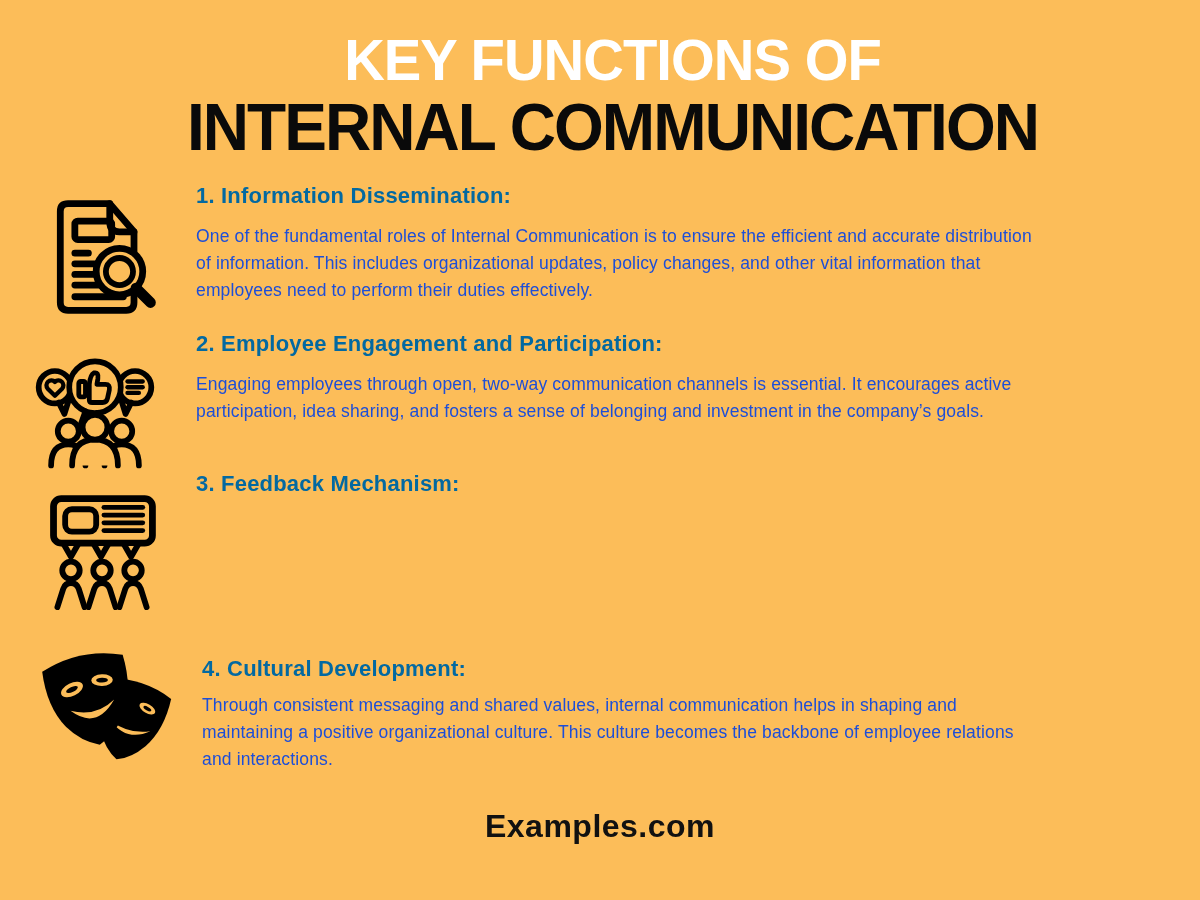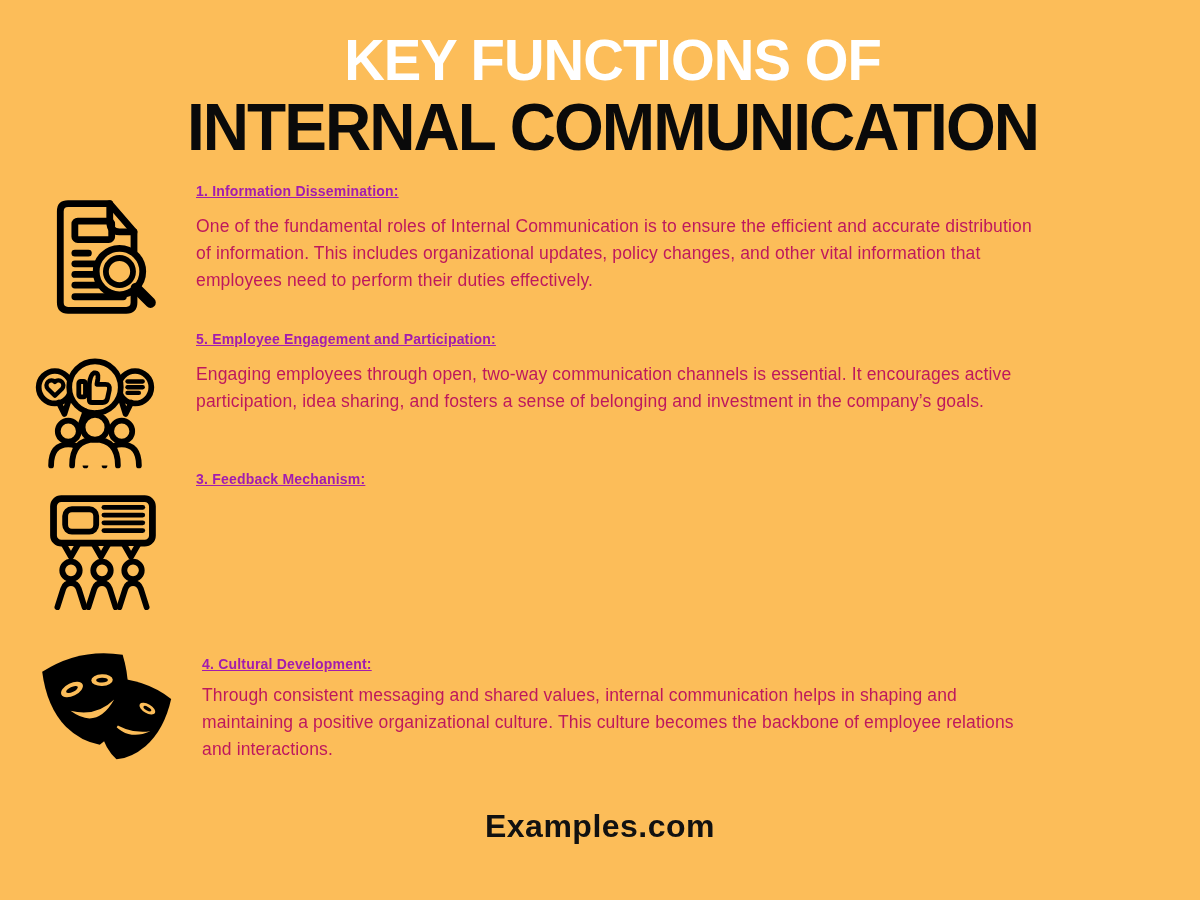--- a/index.html
+++ b/index.html
@@ -42,31 +42,30 @@
     transform: scaleX(0.97);
   }
 
   
   .section {
     position: absolute;
     left: 196px;
     width: 915px;
   }
   .section h2 {
-    font-size: 14px;
+    font-size: 22px;
     font-weight: 700;
-    color: #a21caf;
+    color: #0369a1;
     letter-spacing: 0.2px;
-    text-decoration: underline;
   }
   .section p {
     margin-top: 14px;
     font-size: 17.5px;
     line-height: 27px;
-    color: #be185d;
+    color: #1d4ed8;
     letter-spacing: 0.15px;
     white-space: pre-line;
   }
   #section-1 { top: 183px; }
   #section-2 { top: 331px; }
   #section-3 { top: 471px; }
   #section-4 { top: 656px; left: 202px; }
   #section-4 p { margin-top: 10px; }
 
   
@@ -185,21 +184,21 @@
   </div>
 
   <section class="section" id="section-1">
     <h2>1. Information Dissemination:</h2>
     <p>One of the fundamental roles of Internal Communication is to ensure the efficient and accurate distribution
 of information. This includes organizational updates, policy changes, and other vital information that
 employees need to perform their duties effectively.</p>
   </section>
 
   <section class="section" id="section-2">
-    <h2>5. Employee Engagement and Participation:</h2>
+    <h2>2. Employee Engagement and Participation:</h2>
     <p>Engaging employees through open, two-way communication channels is essential. It encourages active
 participation, idea sharing, and fosters a sense of belonging and investment in the company’s goals.</p>
   </section>
 
   <section class="section" id="section-3">
     <h2>3. Feedback Mechanism:</h2>
   </section>
 
   <section class="section" id="section-4">
     <h2>4. Cultural Development:</h2>

